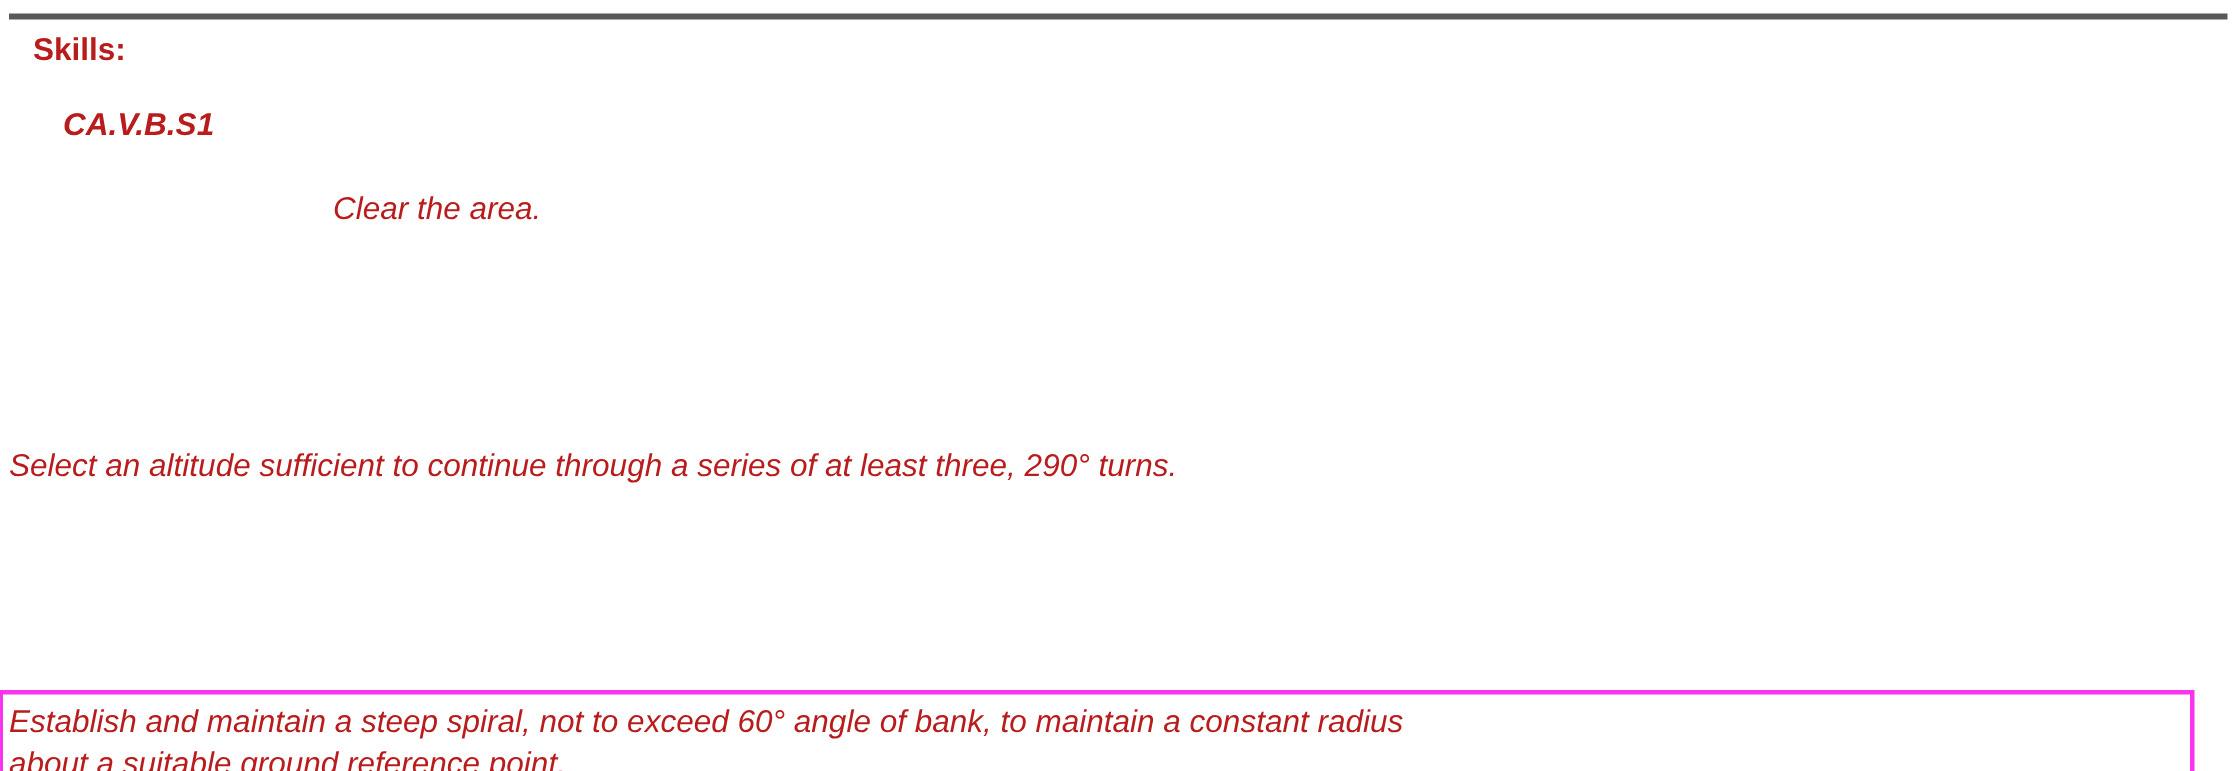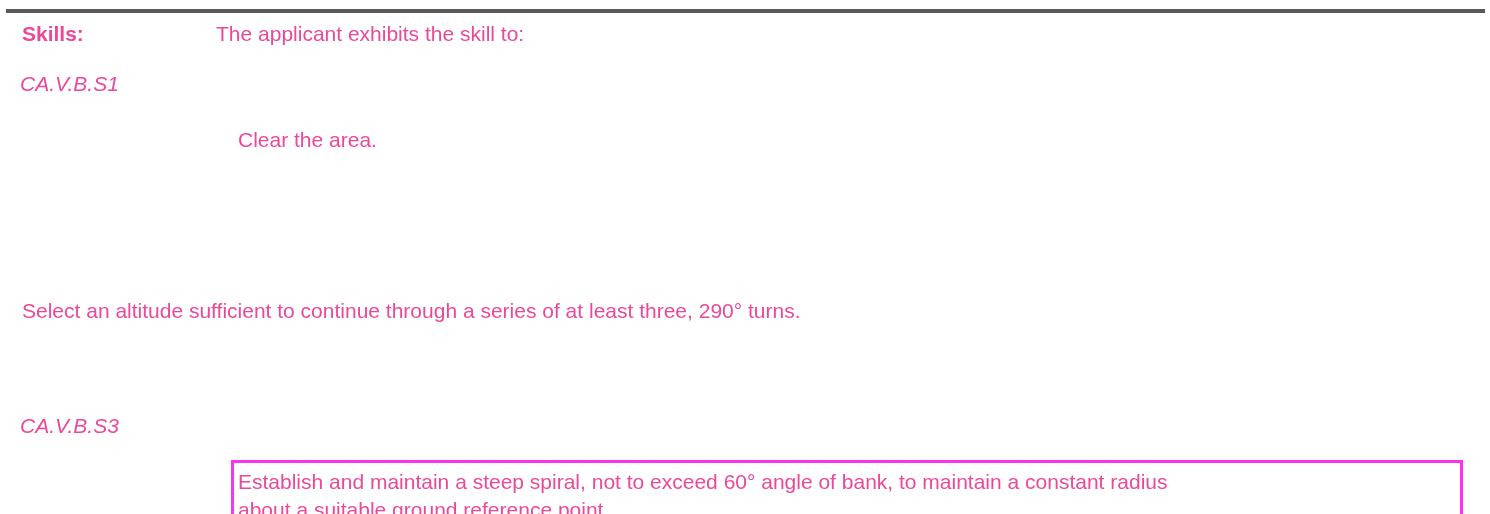--- a/index.html
+++ b/index.html
@@ -8,21 +8,21 @@
     background: #ffffff;
   }
   .sheet {
     position: relative;
     width: 1490px;
     height: 514px;
     background: #ffffff;
     font-family: "Liberation Sans", sans-serif;
     font-size: 21px;
     line-height: 28px;
-    color: #ec4899;
+    color: #b91c1c;
     box-sizing: border-box;
     padding-top: 20px;
     overflow: hidden;
   }
   .top-rule {
     position: absolute;
     top: 9px;
     left: 6px;
     right: 5px;
     height: 4px;
@@ -39,30 +39,31 @@
     margin-bottom: 31px;
   }
   .label-cell {
     width: 216px;
     flex: 0 0 216px;
     box-sizing: border-box;
     padding-left: 22px;
     font-weight: bold;
   }
   .skill-row .label-cell {
-    padding-left: 20px;
-    font-weight: normal;
+    padding-left: 42px;
+    font-weight: bold;
     font-style: italic;
   }
   .desc-cell {
     flex: 1 1 auto;
     white-space: pre-wrap;
   }
   .skill-row .desc-cell {
-    margin-left: 22px;
+    margin-left: 6px;
+    font-style: italic;
   }
   .desc-inner {
     position: relative;
     display: block;
   }
   .highlight-box {
     position: absolute;
     top: -8px;
     bottom: 2px;
     left: -7px;
@@ -72,37 +73,35 @@
   }
 </style>
 </head>
 <body>
 
 <div class="sheet">
   <div class="top-rule"></div>
 
   <div class="row header-row">
     <div class="label-cell">Skills:</div>
-    <div class="desc-cell">The applicant exhibits the skill to:</div>
   </div>
 
   <div class="row skill-row">
     <div class="label-cell">CA.V.B.S1</div>
     <div class="desc-cell">
       <span class="desc-inner"><span>Clear the area.</span></span>
     </div>
   </div>
 
   <div class="row skill-row">
     <div class="desc-cell">
       <span class="desc-inner"><span>Select an altitude sufficient to continue through a series of at least three, 290° turns.</span></span>
     </div>
   </div>
 
   <div class="row skill-row">
-    <div class="label-cell">CA.V.B.S3</div>
     <div class="desc-cell">
       <span class="desc-inner"><span>Establish and maintain a steep spiral, not to exceed 60° angle of bank, to maintain a constant radius
 about a suitable ground reference point.</span><span class="highlight-box"></span></span>
     </div>
   </div>
 
 </div>
 
 </body></html>

